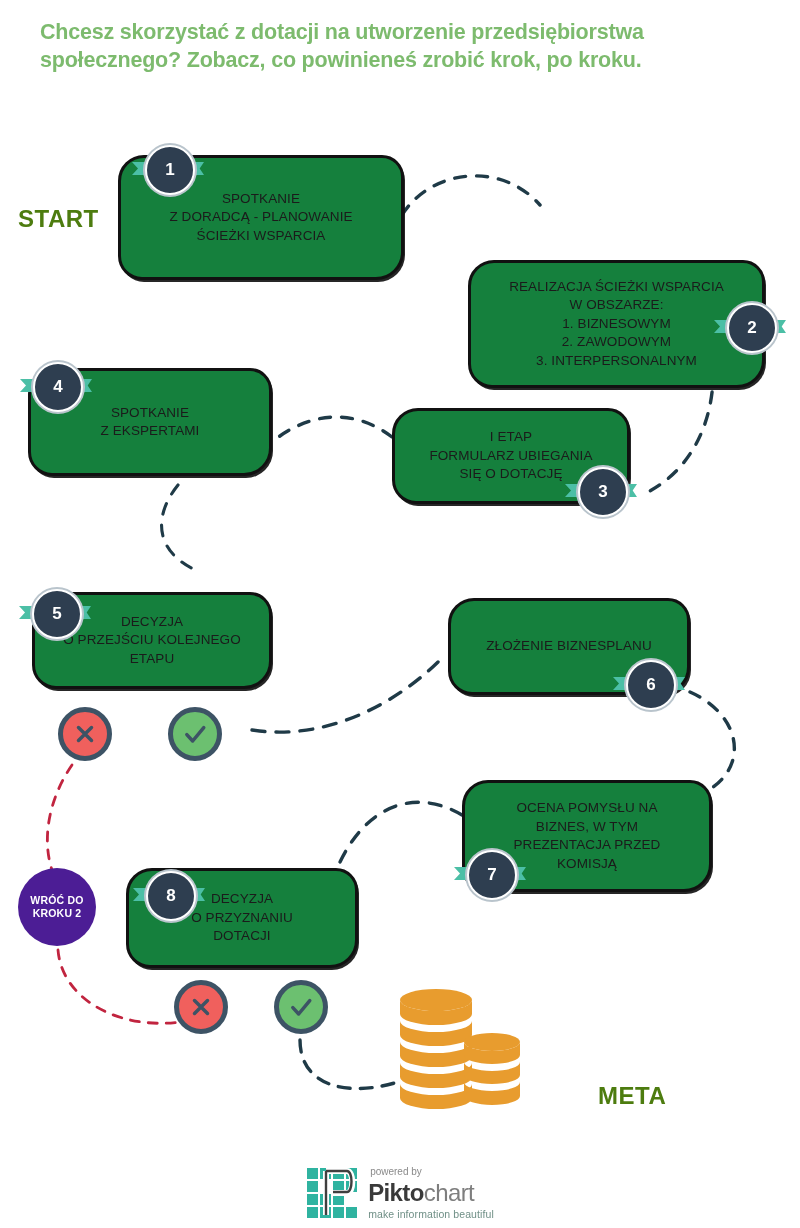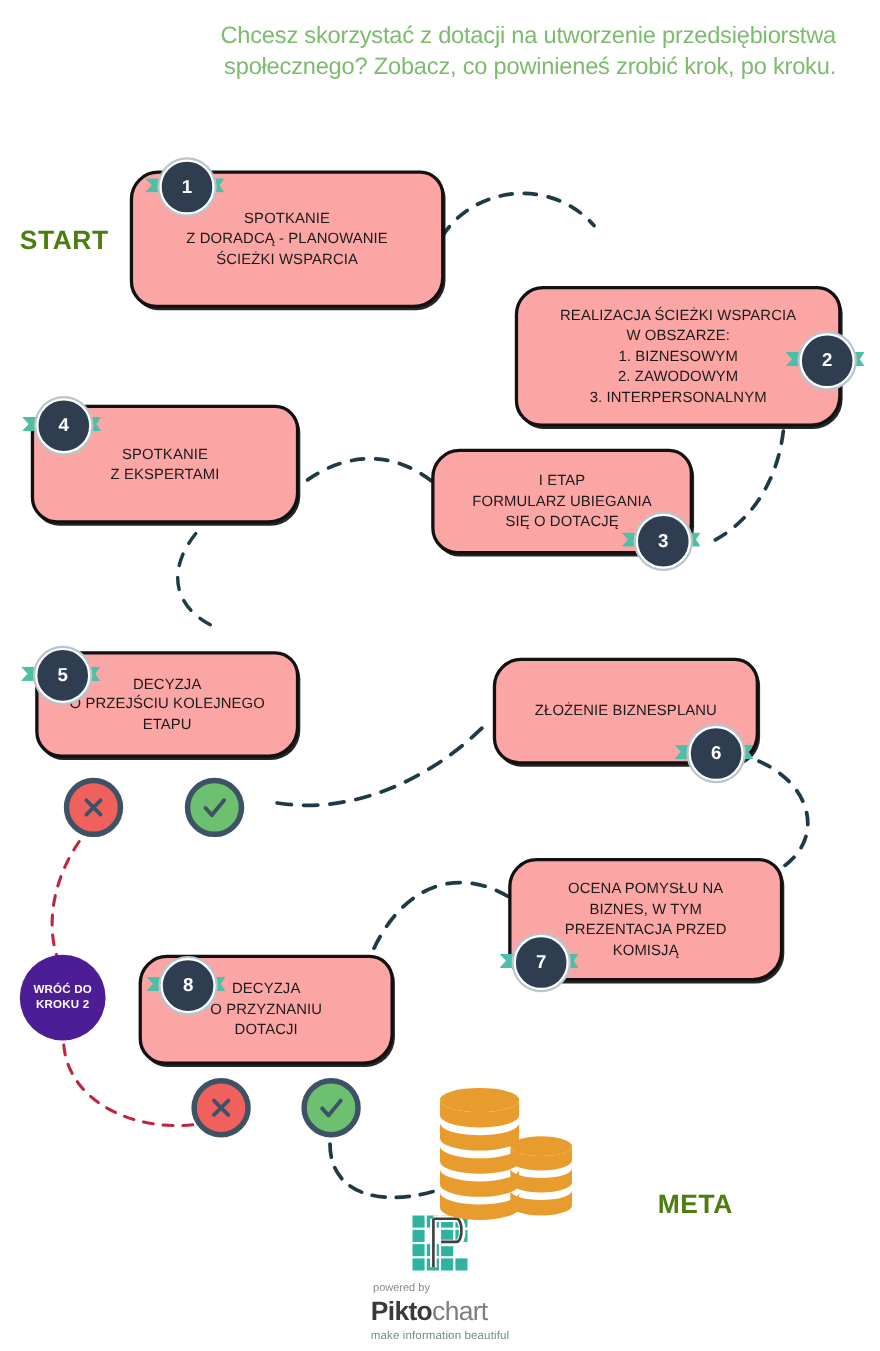--- a/index.html
+++ b/index.html
@@ -17,42 +17,42 @@
     background: #ffffff;
     overflow: hidden;
   }
 
   
   .title {
     position: absolute;
     left: 40px;
     top: 18px;
     width: 720px;
-    text-align: right;
+    text-align: left;
     color: #7dbb6e;
     font-size: 21.5px;
-    font-weight: normal;
+    font-weight: bold;
     line-height: 28px;
     letter-spacing: -0.2px;
   }
   .title span { display: block; }
 
   
   #connectors {
     position: absolute;
     left: 0; top: 0;
     width: 800px; height: 1228px;
     pointer-events: none;
   }
 
   
   .step-box {
     position: absolute;
     box-sizing: border-box;
-    background: #fca5a5;
+    background: #15803d;
     border: 3px solid #111111;
     border-radius: 26px 22px 28px 24px;
     display: flex;
     align-items: center;
     justify-content: center;
     text-align: center;
     color: #1b1b1b;
     font-size: 13.5px;
     line-height: 18.5px;
     letter-spacing: 0.1px;
@@ -149,21 +149,21 @@
   
   .footer {
     position: absolute;
     left: 0;
     bottom: 8px;
     width: 800px;
     display: flex;
     align-items: center;
     justify-content: center;
   }
-  .footer-inner { display: flex; align-items: center; gap: 10px; flex-direction: column; }
+  .footer-inner { display: flex; align-items: center; gap: 10px; }
   .logo-mark { width: 52px; height: 52px; }
   .logo-text { display: flex; flex-direction: column; align-items: flex-start; }
   .powered {
     font-size: 10px;
     color: #8a8a8a;
     margin-left: 2px;
     margin-bottom: 1px;
   }
   .brand {
     font-size: 24px;

